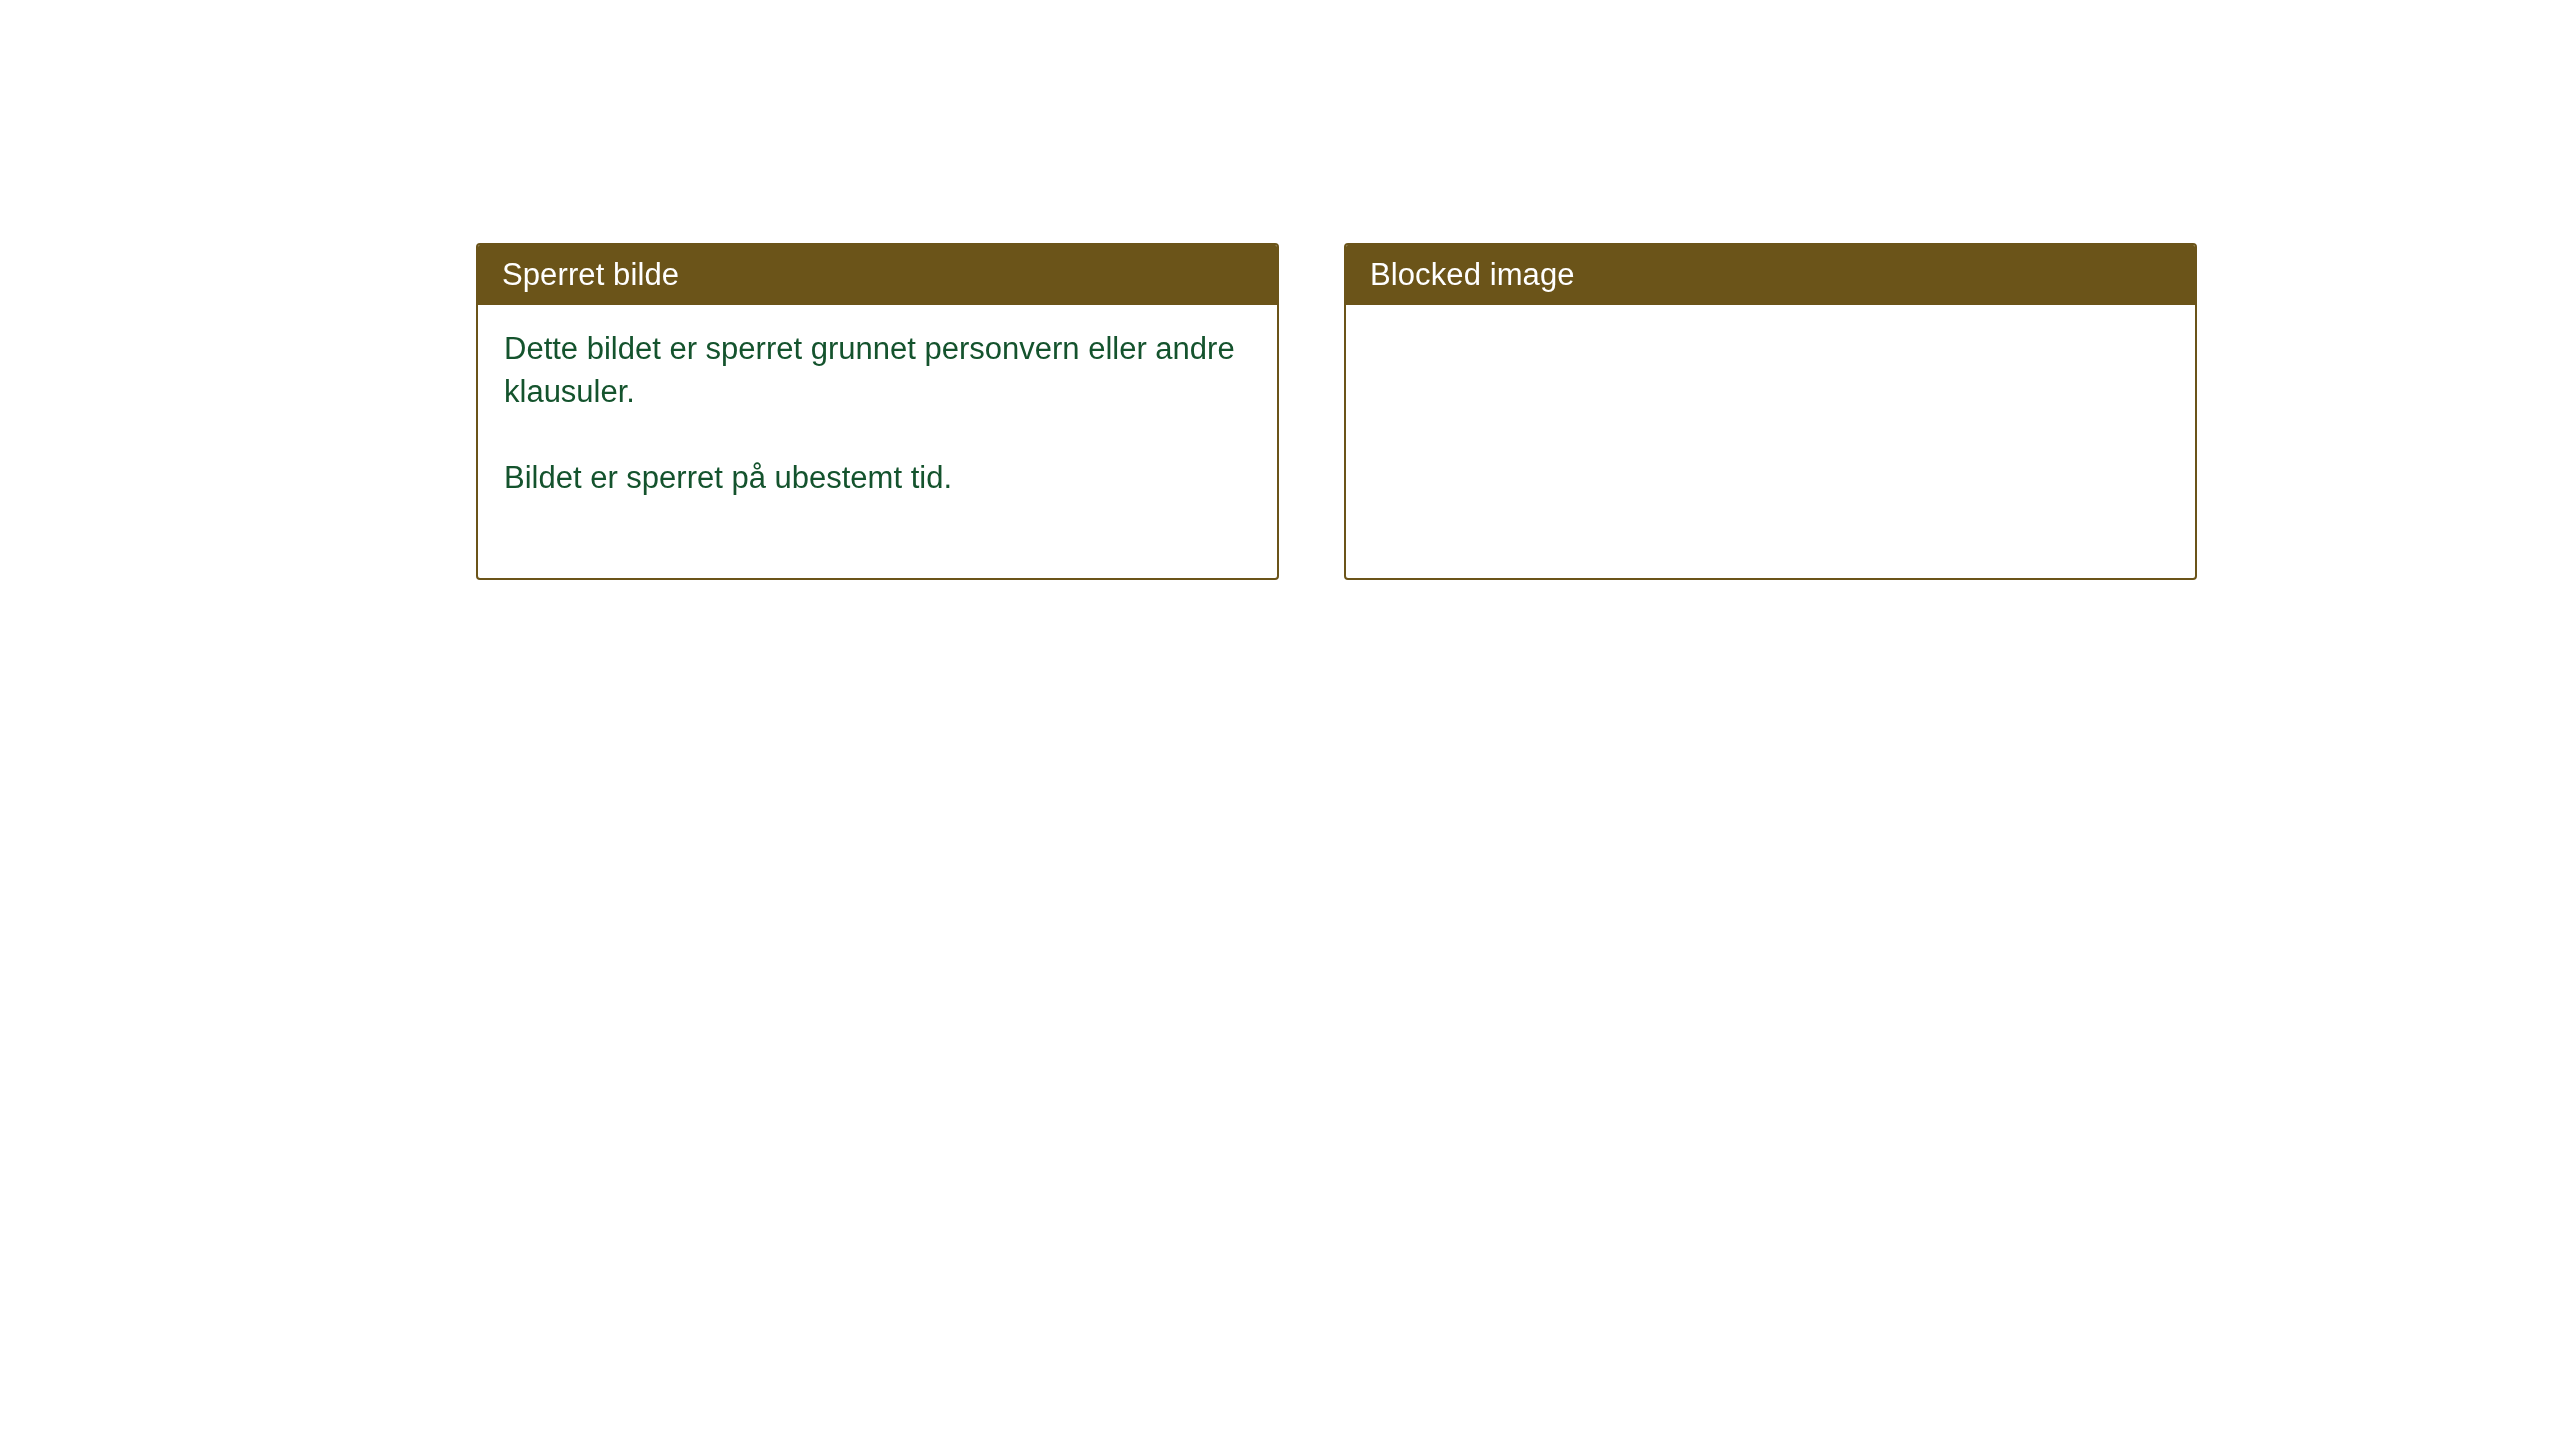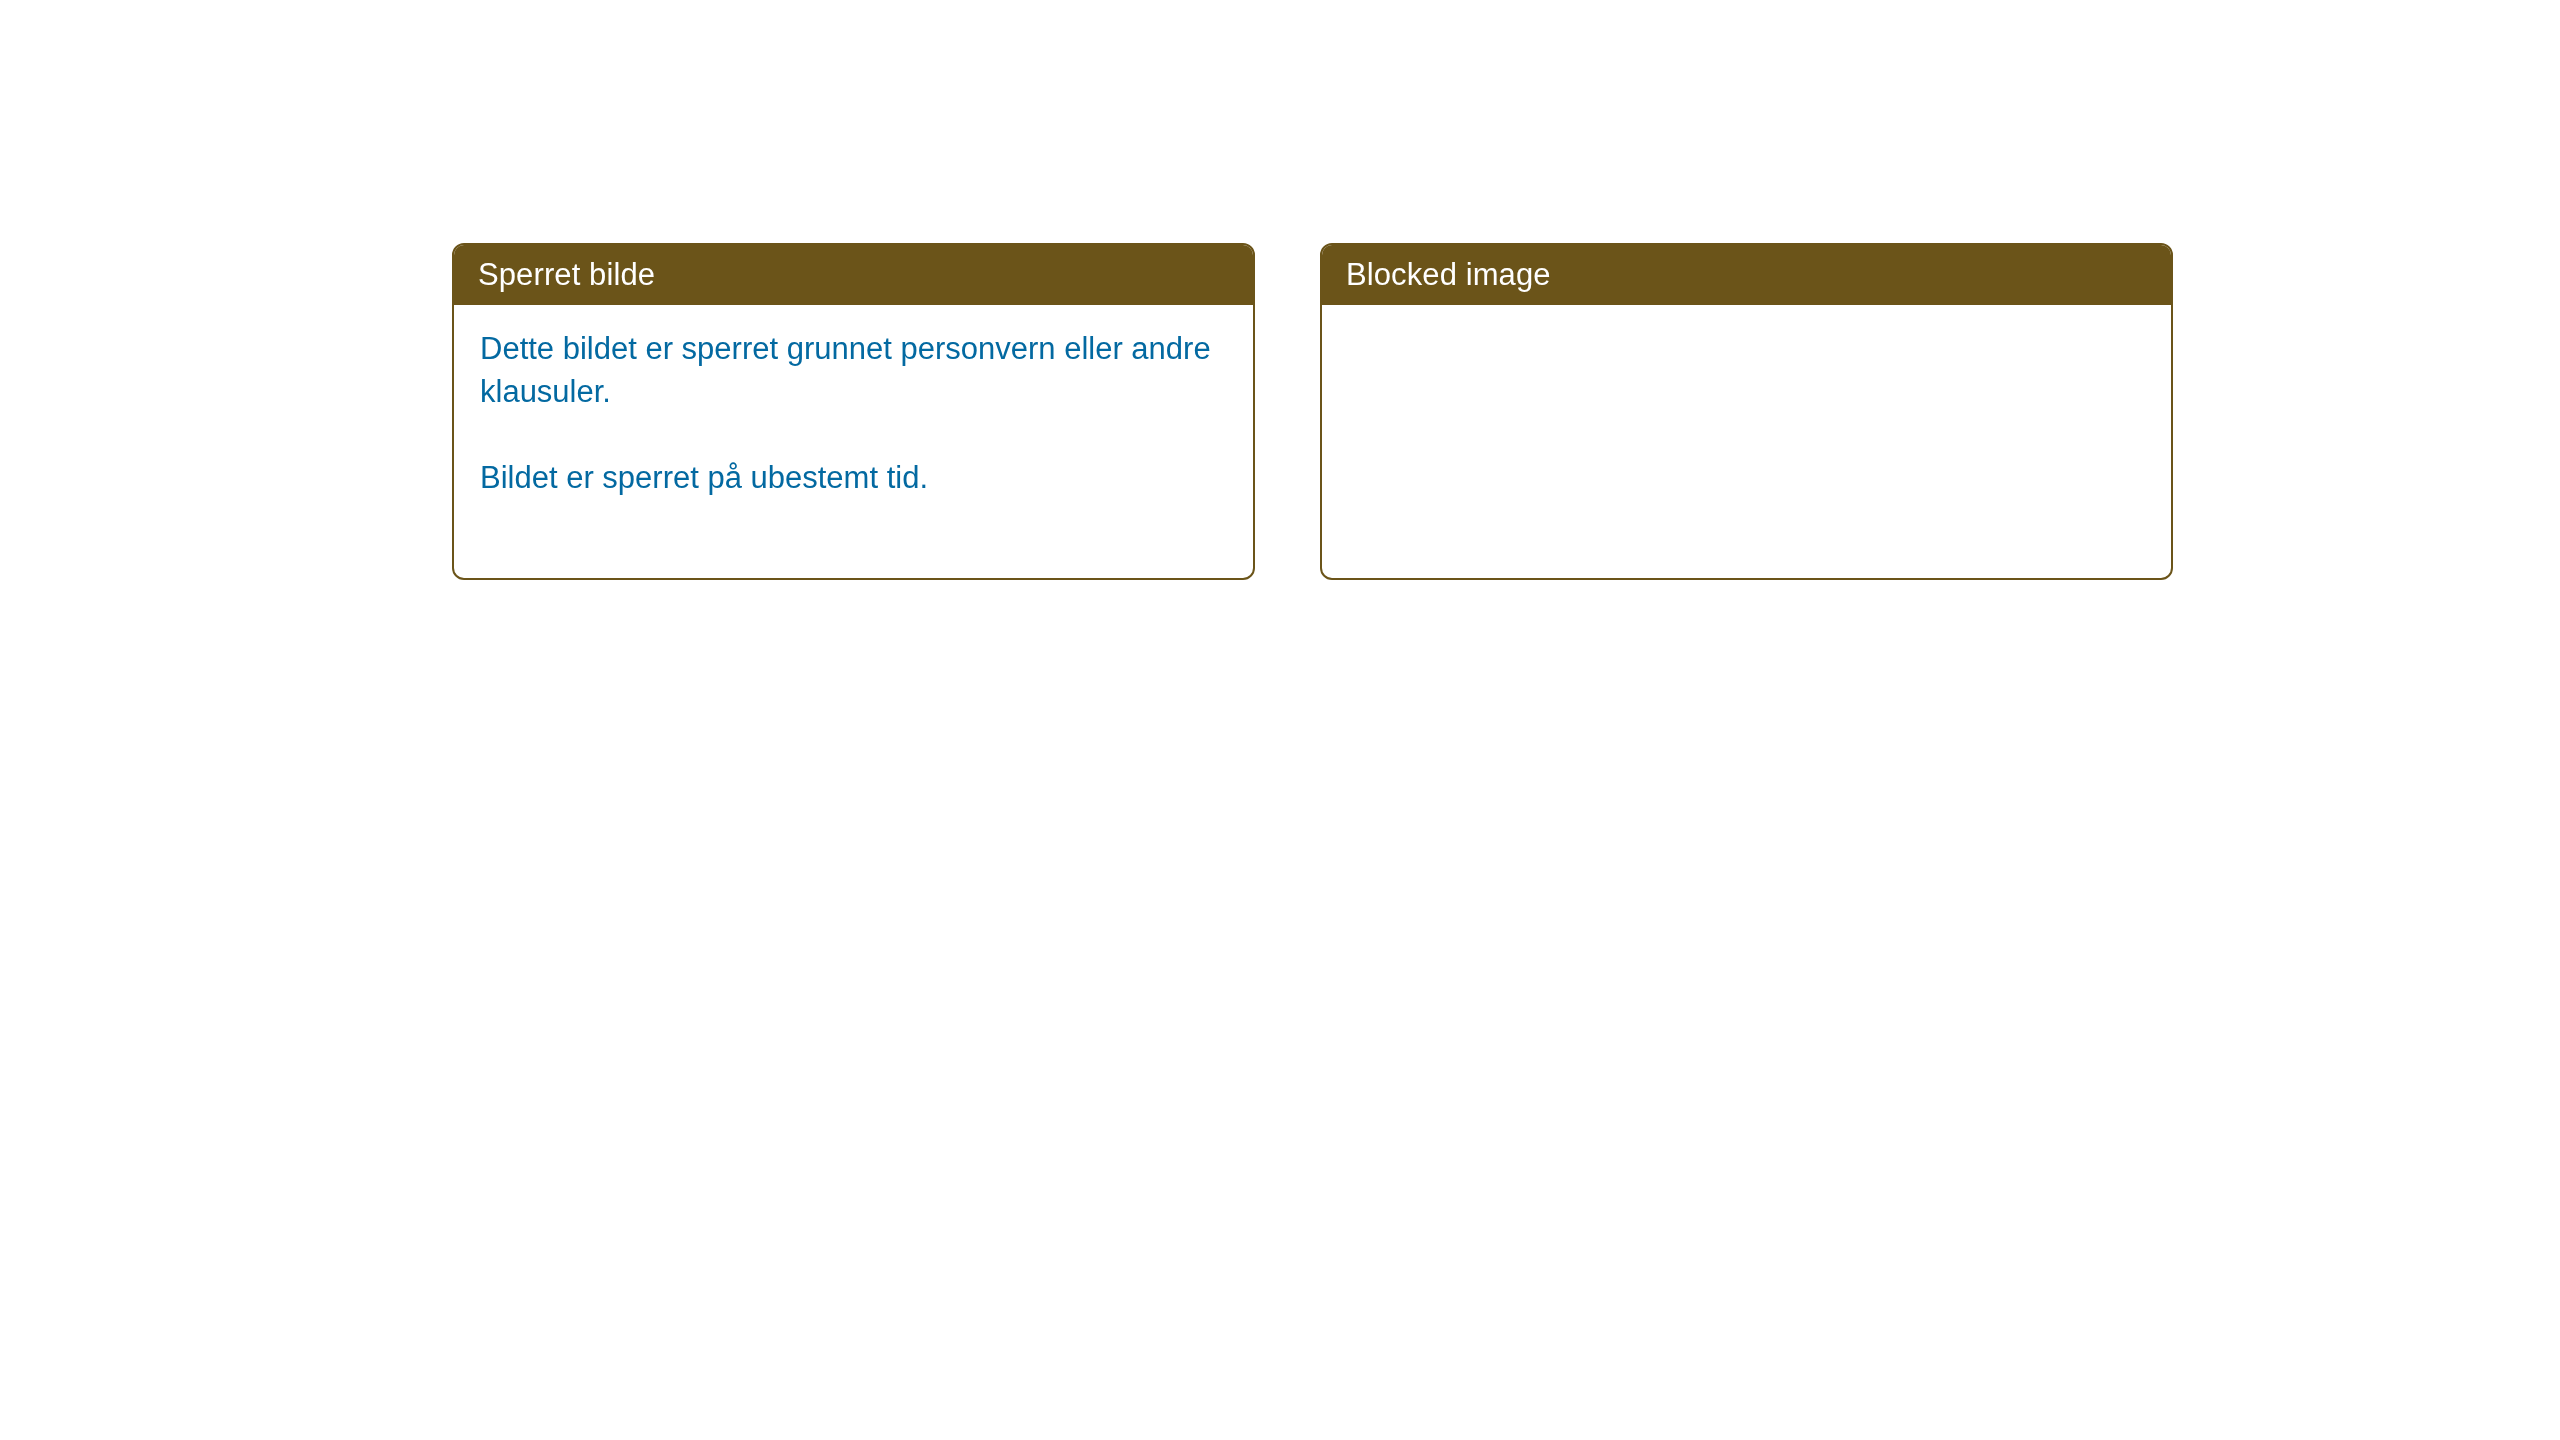--- a/index.html
+++ b/index.html
@@ -19,22 +19,23 @@
     position: absolute;
     inset: 0;
     background: #ffffff;
   }
 
   .notice-card {
     position: absolute;
     box-sizing: border-box;
     background: #ffffff;
     border: 2px solid #6b5419;
-    border-radius: 12px;
+    border-radius: 4px;
     overflow: hidden;
+    margin-left: 24px;
   }
 
   .card-left {
     left: 452px;
     top: 243px;
     width: 803px;
     height: 337px;
   }
 
   .card-right {
@@ -62,21 +63,21 @@
     white-space: nowrap;
   }
 
   .card-body {
     box-sizing: border-box;
     padding: 22px 26px 20px 26px;
     background: #ffffff;
   }
 
   .body-paragraph {
-    color: #0369a1;
+    color: #14532d;
     font-size: 31px;
     line-height: 43px;
     font-weight: 400;
     margin: 0;
     white-space: pre-line;
   }
 
   .body-paragraph + .body-paragraph {
     margin-top: 43px;
   }

